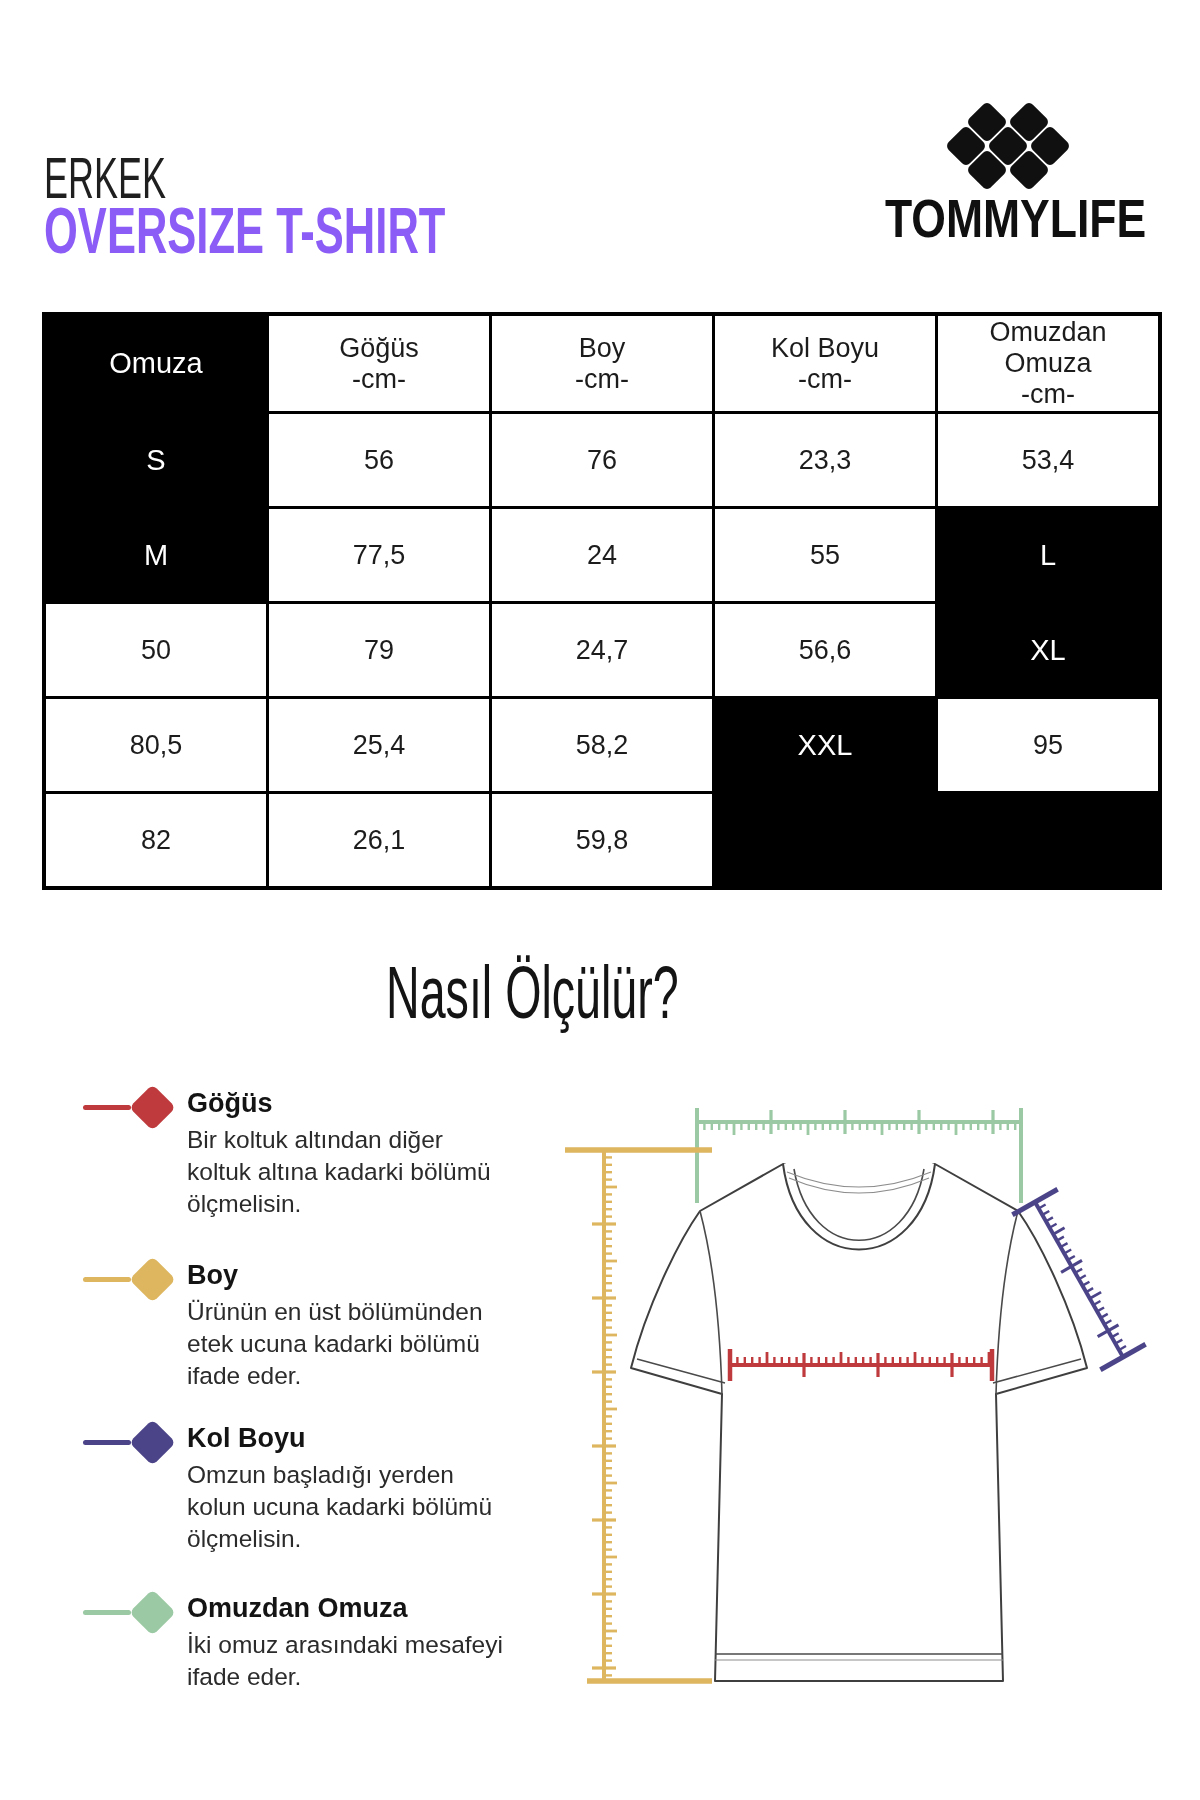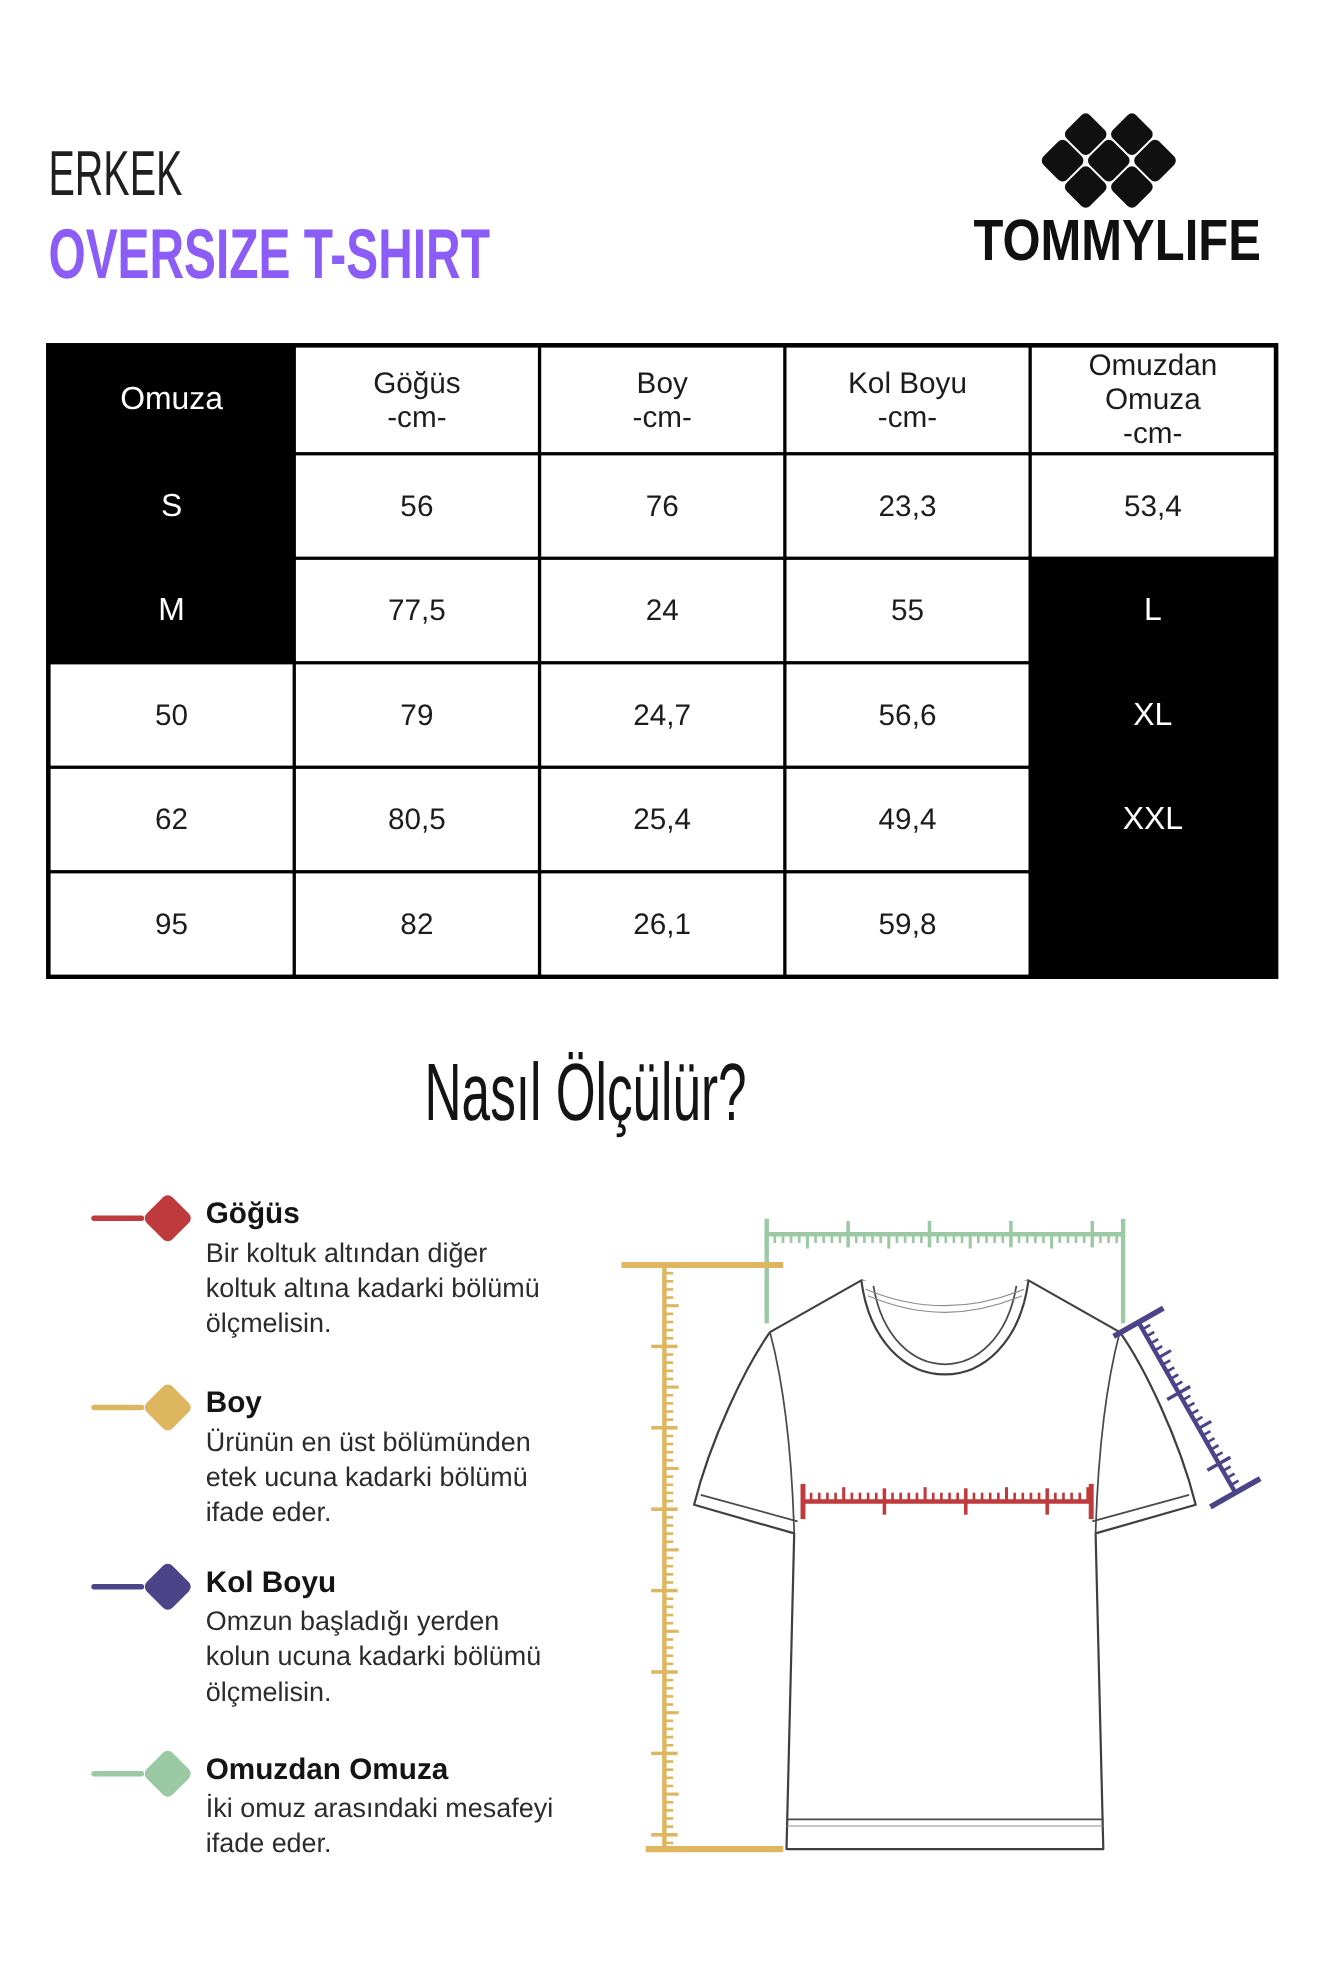--- a/index.html
+++ b/index.html
@@ -1,21 +1,21 @@
 <!DOCTYPE html>
 <html><head>
 <meta charset="utf-8">
 <style>
   html,body{margin:0;padding:0;background:#ffffff;}
   #page{position:relative;width:1200px;height:1800px;background:#fff;overflow:hidden;
         font-family:"Liberation Sans", sans-serif;color:#1a1a1a;}
 
   
   .cond{display:inline-block;transform-origin:left top;white-space:nowrap;}
-  #cat-title{position:absolute;left:44px;top:124px;font-size:58px;font-weight:400;color:#1f1f1f;}
+  #cat-title{position:absolute;left:44px;top:144px;font-size:58px;font-weight:400;color:#1f1f1f;}
   #cat-title .cond{transform:scaleX(.62);}
   #prod-title{position:absolute;left:44px;top:194px;font-size:64px;font-weight:700;color:#8b5cf6;}
   #prod-title .cond{transform:scaleX(.68);}
 
   #logo{position:absolute;left:940px;top:98px;width:140px;height:96px;}
   .dia{position:absolute;width:30px;height:30px;background:#101010;border-radius:5.5px;transform:rotate(45deg);}
   #brand-name{position:absolute;left:816px;top:188px;width:400px;text-align:center;
               font-size:53px;font-weight:700;color:#101010;}
   #brand-name .cond{transform-origin:center top;transform:scaleX(.84);}
 
@@ -134,30 +134,27 @@
         <span>24,7</span>
       </div>
     <div class="cell">
         <span>56,6</span>
       </div>
 
     <div class="cell dark">
         <span class="size-label">XL</span>
       </div>
     <div class="cell">
-        <span>62</span>
-      </div>
-    <div class="cell">
         <span>80,5</span>
       </div>
     <div class="cell">
         <span>25,4</span>
       </div>
     <div class="cell">
-        <span>49,4</span>
+        <span>58,2</span>
       </div>
 
     <div class="cell dark">
         <span class="size-label">XXL</span>
       </div>
     <div class="cell">
         <span>95</span>
       </div>
     <div class="cell">
         <span>82</span>

